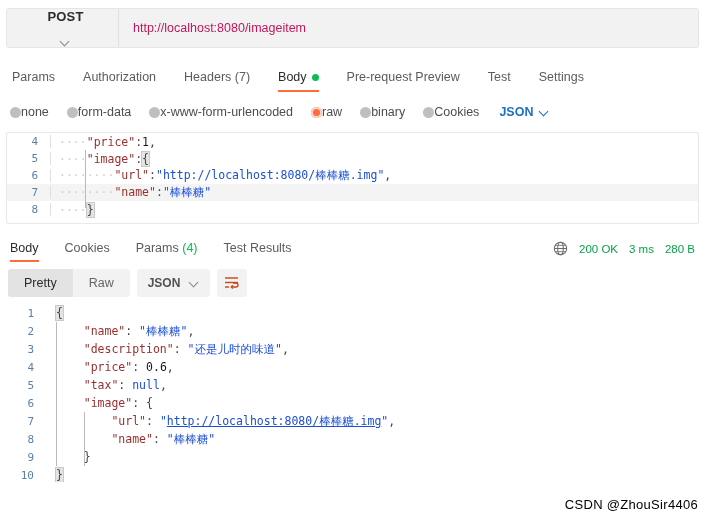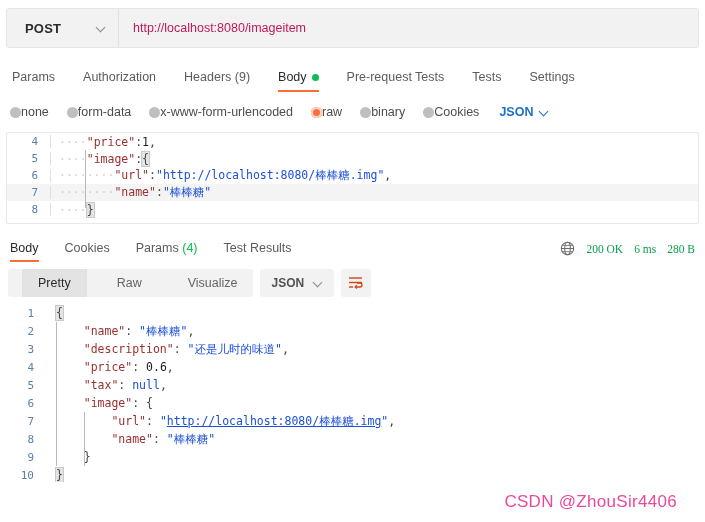--- a/index.html
+++ b/index.html
@@ -30,20 +30,21 @@
   }
   .method-box {
     display: flex;
     align-items: center;
     justify-content: space-between;
     width: 112px;
     padding: 0 12px 0 18px;
     border-right: 1px solid #e0e0e0;
     box-sizing: border-box;
     cursor: pointer;
+    flex-direction: column;
   }
   .method-label {
     font-size: 13px;
     font-weight: bold;
     color: #2b2b2b;
     letter-spacing: 0.2px;
   }
   .chev {
     width: 9px;
     height: 9px;
@@ -244,21 +245,21 @@
   .count-green { color: #0cbb52; }
   .resp-meta {
     display: flex;
     align-items: center;
     gap: 11px;
     padding-bottom: 6px;
     font-size: 11.5px;
     color: #0aa04a;
   }
   .globe-icon { width: 15px; height: 15px; flex: none; }
-  .meta-val { white-space: nowrap; cursor: pointer; font-family: Liberation Serif, serif; }
+  .meta-val { white-space: nowrap; cursor: pointer; }
 
   
   .resp-toolbar {
     display: flex;
     align-items: center;
     gap: 7px;
     margin: 6px 0 0 8px;
     height: 30px;
   }
   .seg-group {
@@ -269,21 +270,20 @@
     height: 28px;
   }
   .seg {
     display: flex;
     align-items: center;
     padding: 0 16px;
     font-size: 12.5px;
     color: #656565;
     cursor: pointer;
     white-space: nowrap;
-    margin-left: 14px;
   }
   .seg.active {
     background: #e3e3e3;
     color: #2b2b2b;
   }
   .fmt-select {
     display: flex;
     align-items: center;
     gap: 10px;
     background: #f2f2f2;
@@ -312,24 +312,24 @@
     height: 178px;
     overflow: hidden;
   }
   .resp-editor .ln { width: 46px; color: #5b7fa6; }
   .resp-editor .code-body { padding-left: 10px; }
   .resp-editor .code-line { height: 18px; }
 
   
   .watermark {
     position: absolute;
-    right: 28px;
+    right: 7px;
     bottom: 10px;
-    font-size: 17px;
-    color: #ec4899;
+    font-size: 13px;
+    color: #000000;
     letter-spacing: 0.3px;
     user-select: none;
   }
 </style>
 </head>
 <body>
 
 <div class="url-bar">
   <div class="method-box">
     <span class="method-label">POST</span>
@@ -339,31 +339,31 @@
 </div>
 
 <div class="req-tabs">
   <div class="req-tab">
     <span>Params</span>
   </div>
   <div class="req-tab">
     <span>Authorization</span>
   </div>
   <div class="req-tab">
-    <span>Headers (9)</span>
+    <span>Headers (7)</span>
   </div>
   <div class="req-tab active">
     <span>Body</span>
     <span class="green-dot"></span>
   </div>
   <div class="req-tab">
-    <span>Pre-request Tests</span>
+    <span>Pre-request Preview</span>
   </div>
   <div class="req-tab">
-    <span>Tests</span>
+    <span>Test</span>
   </div>
   <div class="req-tab">
     <span>Settings</span>
   </div>
 </div>
 
 <div class="body-types">
   <div class="radio-opt">
     <span class="radio-dot"></span>
     <span>none</span>
@@ -436,36 +436,33 @@
   </div>
   <div class="resp-meta">
     <svg class="globe-icon" viewBox="0 0 16 16">
       <circle cx="8" cy="8" r="6.6" fill="none" stroke="#6b6b6b" stroke-width="1.1"></circle>
       <ellipse cx="8" cy="8" rx="3" ry="6.6" fill="none" stroke="#6b6b6b" stroke-width="1.1"></ellipse>
       <line x1="1.4" y1="8" x2="14.6" y2="8" stroke="#6b6b6b" stroke-width="1.1"></line>
       <line x1="2.3" y1="4.6" x2="13.7" y2="4.6" stroke="#6b6b6b" stroke-width="0.9"></line>
       <line x1="2.3" y1="11.4" x2="13.7" y2="11.4" stroke="#6b6b6b" stroke-width="0.9"></line>
     </svg>
     <span class="meta-val">200 OK</span>
-    <span class="meta-val">6 ms</span>
+    <span class="meta-val">3 ms</span>
     <span class="meta-val">280 B</span>
   </div>
 </div>
 
 <div class="resp-toolbar">
   <div class="seg-group">
     <div class="seg active">
       <span>Pretty</span>
     </div>
     <div class="seg">
       <span>Raw</span>
     </div>
-    <div class="seg">
-      <span>Visualize</span>
-    </div>
   </div>
   <div class="fmt-select">
     <span>JSON</span>
     <span class="chev"></span>
   </div>
   <div class="icon-btn">
     <svg width="16" height="14" viewBox="0 0 16 14">
       <line x1="1" y1="2" x2="14" y2="2" stroke="#d24317" stroke-width="1.4"></line>
       <line x1="1" y1="6.5" x2="14" y2="6.5" stroke="#d24317" stroke-width="1.4"></line>
       <line x1="1" y1="11" x2="5" y2="11" stroke="#d24317" stroke-width="1.4"></line>

